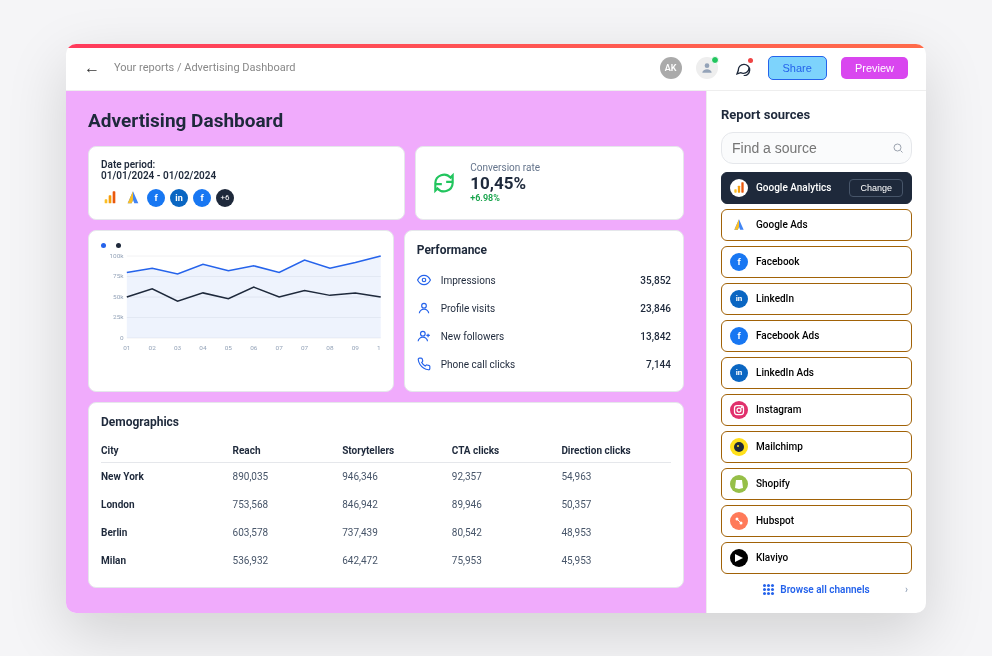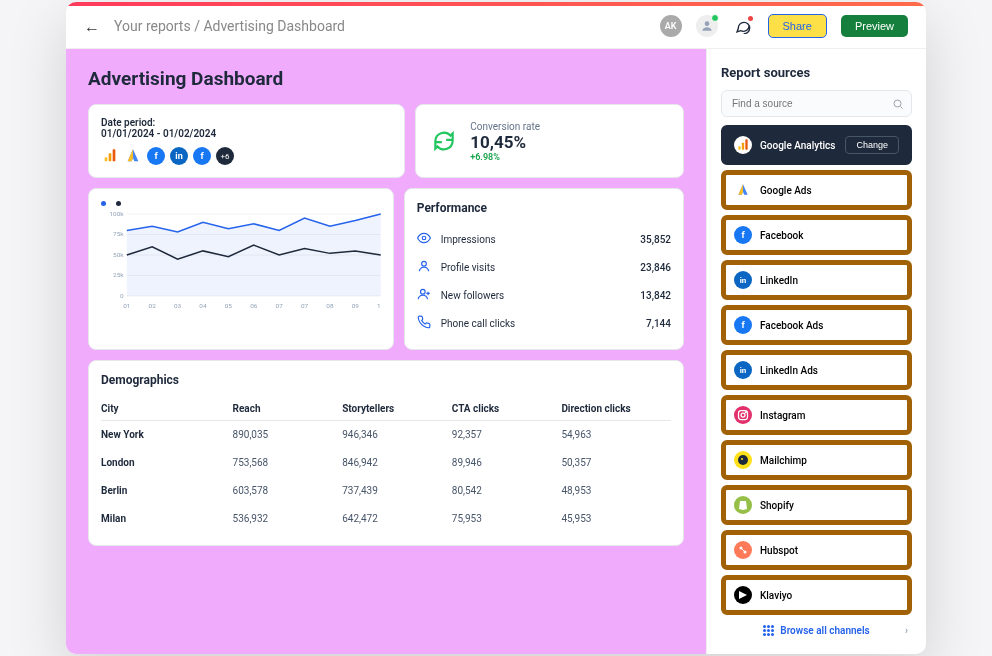--- a/index.html
+++ b/index.html
@@ -1,30 +1,30 @@
 <!DOCTYPE html>
 <html><head>
 <meta charset="utf-8">
 <style>
 * { margin: 0; padding: 0; box-sizing: border-box; }
 body { font-family: -apple-system, BlinkMacSystemFont, "Segoe UI", Roboto, sans-serif; background: #f5f5f7; display: flex; align-items: center; justify-content: center; min-height: 656px; }
 .window { width: 860px; background: #fff; border-radius: 10px; box-shadow: 0 20px 60px rgba(0,0,0,0.15); overflow: hidden; position: relative; }
 .window::before { content: ""; position: absolute; top: 0; left: 0; right: 0; height: 4px; background: linear-gradient(90deg, #ff3b5c, #ff6b4a); }
 .topbar { display: flex; align-items: center; padding: 12px 18px 10px; border-bottom: 1px solid #eee; gap: 14px; }
 .back-arrow { font-size: 16px; color: #333; cursor: pointer; }
-.breadcrumb { font-size: 14px; color: #888; flex: 1; }
+.breadcrumb { font-size: 11px; color: #888; flex: 1; }
 .avatar { width: 22px; height: 22px; border-radius: 50%; display: inline-flex; align-items: center; justify-content: center; font-size: 9px; font-weight: 600; }
 .avatar-ak { background: #aaa; color: #fff; }
 .avatar-img { background: #eee; position: relative; }
 .avatar-img::after { content: ""; position: absolute; top: -1px; right: -1px; width: 6px; height: 6px; background: #22c55e; border-radius: 50%; border: 1px solid #fff; }
 .chat-icon { width: 22px; height: 22px; display: flex; align-items: center; justify-content: center; position: relative; cursor: pointer; }
 .chat-icon::after { content: ""; position: absolute; top: 1px; right: 1px; width: 5px; height: 5px; background: #ef4444; border-radius: 50%; }
 .btn { padding: 5px 14px; border-radius: 5px; font-size: 11px; font-weight: 500; cursor: pointer; border: none; }
-.btn-outline { background: #fde047; color: #2563eb; border: 1px solid #2563eb; }
-.btn-primary { background: #15803d; color: #fff; }
+.btn-outline { background: #7dd3fc; color: #2563eb; border: 1px solid #2563eb; }
+.btn-primary { background: #d946ef; color: #fff; }
 .body-grid { display: grid; grid-template-columns: 1fr 220px; }
 .main { padding: 18px 22px; background: #f0abfc; }
 .title { font-size: 19px; font-weight: 700; color: #1e293b; margin-bottom: 14px; }
 .row { display: flex; gap: 10px; margin-bottom: 10px; }
 .card { background: #fff; border: 1px solid #e5e7eb; border-radius: 8px; padding: 12px; }
 .card-date { flex: 1.2; }
 .card-eng, .card-conv { flex: 1; display: flex; gap: 10px; align-items: center; }
 .date-label { font-size: 10px; font-weight: 600; color: #1e293b; }
 .date-val { font-size: 10px; font-weight: 600; color: #1e293b; margin-bottom: 8px; }
 .icon-strip { display: flex; gap: 5px; align-items: center; }
@@ -48,24 +48,24 @@
 .perf-icon { width: 16px; height: 16px; color: #2563eb; }
 .demo-card { width: 100%; }
 .demo-table { width: 100%; font-size: 10px; margin-top: 6px; }
 .demo-head { display: grid; grid-template-columns: 1.2fr 1fr 1fr 1fr 1fr; font-weight: 700; color: #1e293b; padding: 6px 0; border-bottom: 1px solid #e5e7eb; }
 .demo-row { display: grid; grid-template-columns: 1.2fr 1fr 1fr 1fr 1fr; padding: 8px 0; border-bottom: 1px solid transparent; }
 .demo-row .city { font-weight: 700; color: #1e293b; }
 .demo-row .cell { color: #475569; }
 .sidebar { padding: 16px 14px; border-left: 1px solid #eee; }
 .side-title { font-size: 13px; font-weight: 700; color: #1e293b; margin-bottom: 10px; }
 .search-box { position: relative; margin-bottom: 8px; }
-.search-box input { width: 100%; padding: 7px 10px; border: 1px solid #e5e7eb; border-radius: 6px; font-size: 10px; color: #64748b; background: #fafbfc; }
+.search-box input { width: 100%; padding: 7px 10px; border: 1px solid #e5e7eb; border-radius: 12px; font-size: 14px; color: #64748b; background: #fafbfc; }
 .search-box .sicon { position: absolute; right: 8px; top: 50%; transform: translateY(-50%); color: #9ca3af; }
 .source-list { display: flex; flex-direction: column; gap: 5px; }
-.source-item { display: flex; align-items: center; gap: 8px; padding: 6px 8px; border: 5px solid #a16207; border-radius: 6px; font-size: 10px; cursor: pointer; }
+.source-item { display: flex; align-items: center; gap: 8px; padding: 6px 8px; border: 1px solid #a16207; border-radius: 6px; font-size: 10px; cursor: pointer; }
 .source-item.active { background: #1e293b; color: #fff; border-color: #1e293b; }
 .source-item .src-name { flex: 1; font-weight: 500; }
 .change-btn { background: #1e293b; border: 1px solid #475569; color: #fff; padding: 3px 10px; border-radius: 4px; font-size: 9px; cursor: pointer; }
 .src-icon { width: 18px; height: 18px; border-radius: 50%; display: flex; align-items: center; justify-content: center; font-size: 9px; font-weight: 700; color: #fff; flex-shrink: 0; }
 .browse-row { display: flex; align-items: center; justify-content: center; gap: 6px; padding: 10px 0 2px; font-size: 10px; color: #2563eb; font-weight: 600; cursor: pointer; position: relative; }
 .browse-row .chev { position: absolute; right: 4px; color: #94a3b8; }
 .dots-icon { display: grid; grid-template-columns: repeat(3, 3px); gap: 1px; }
 .dots-icon span { width: 3px; height: 3px; background: #2563eb; border-radius: 50%; }
 svg { display: block; }
 </style>

